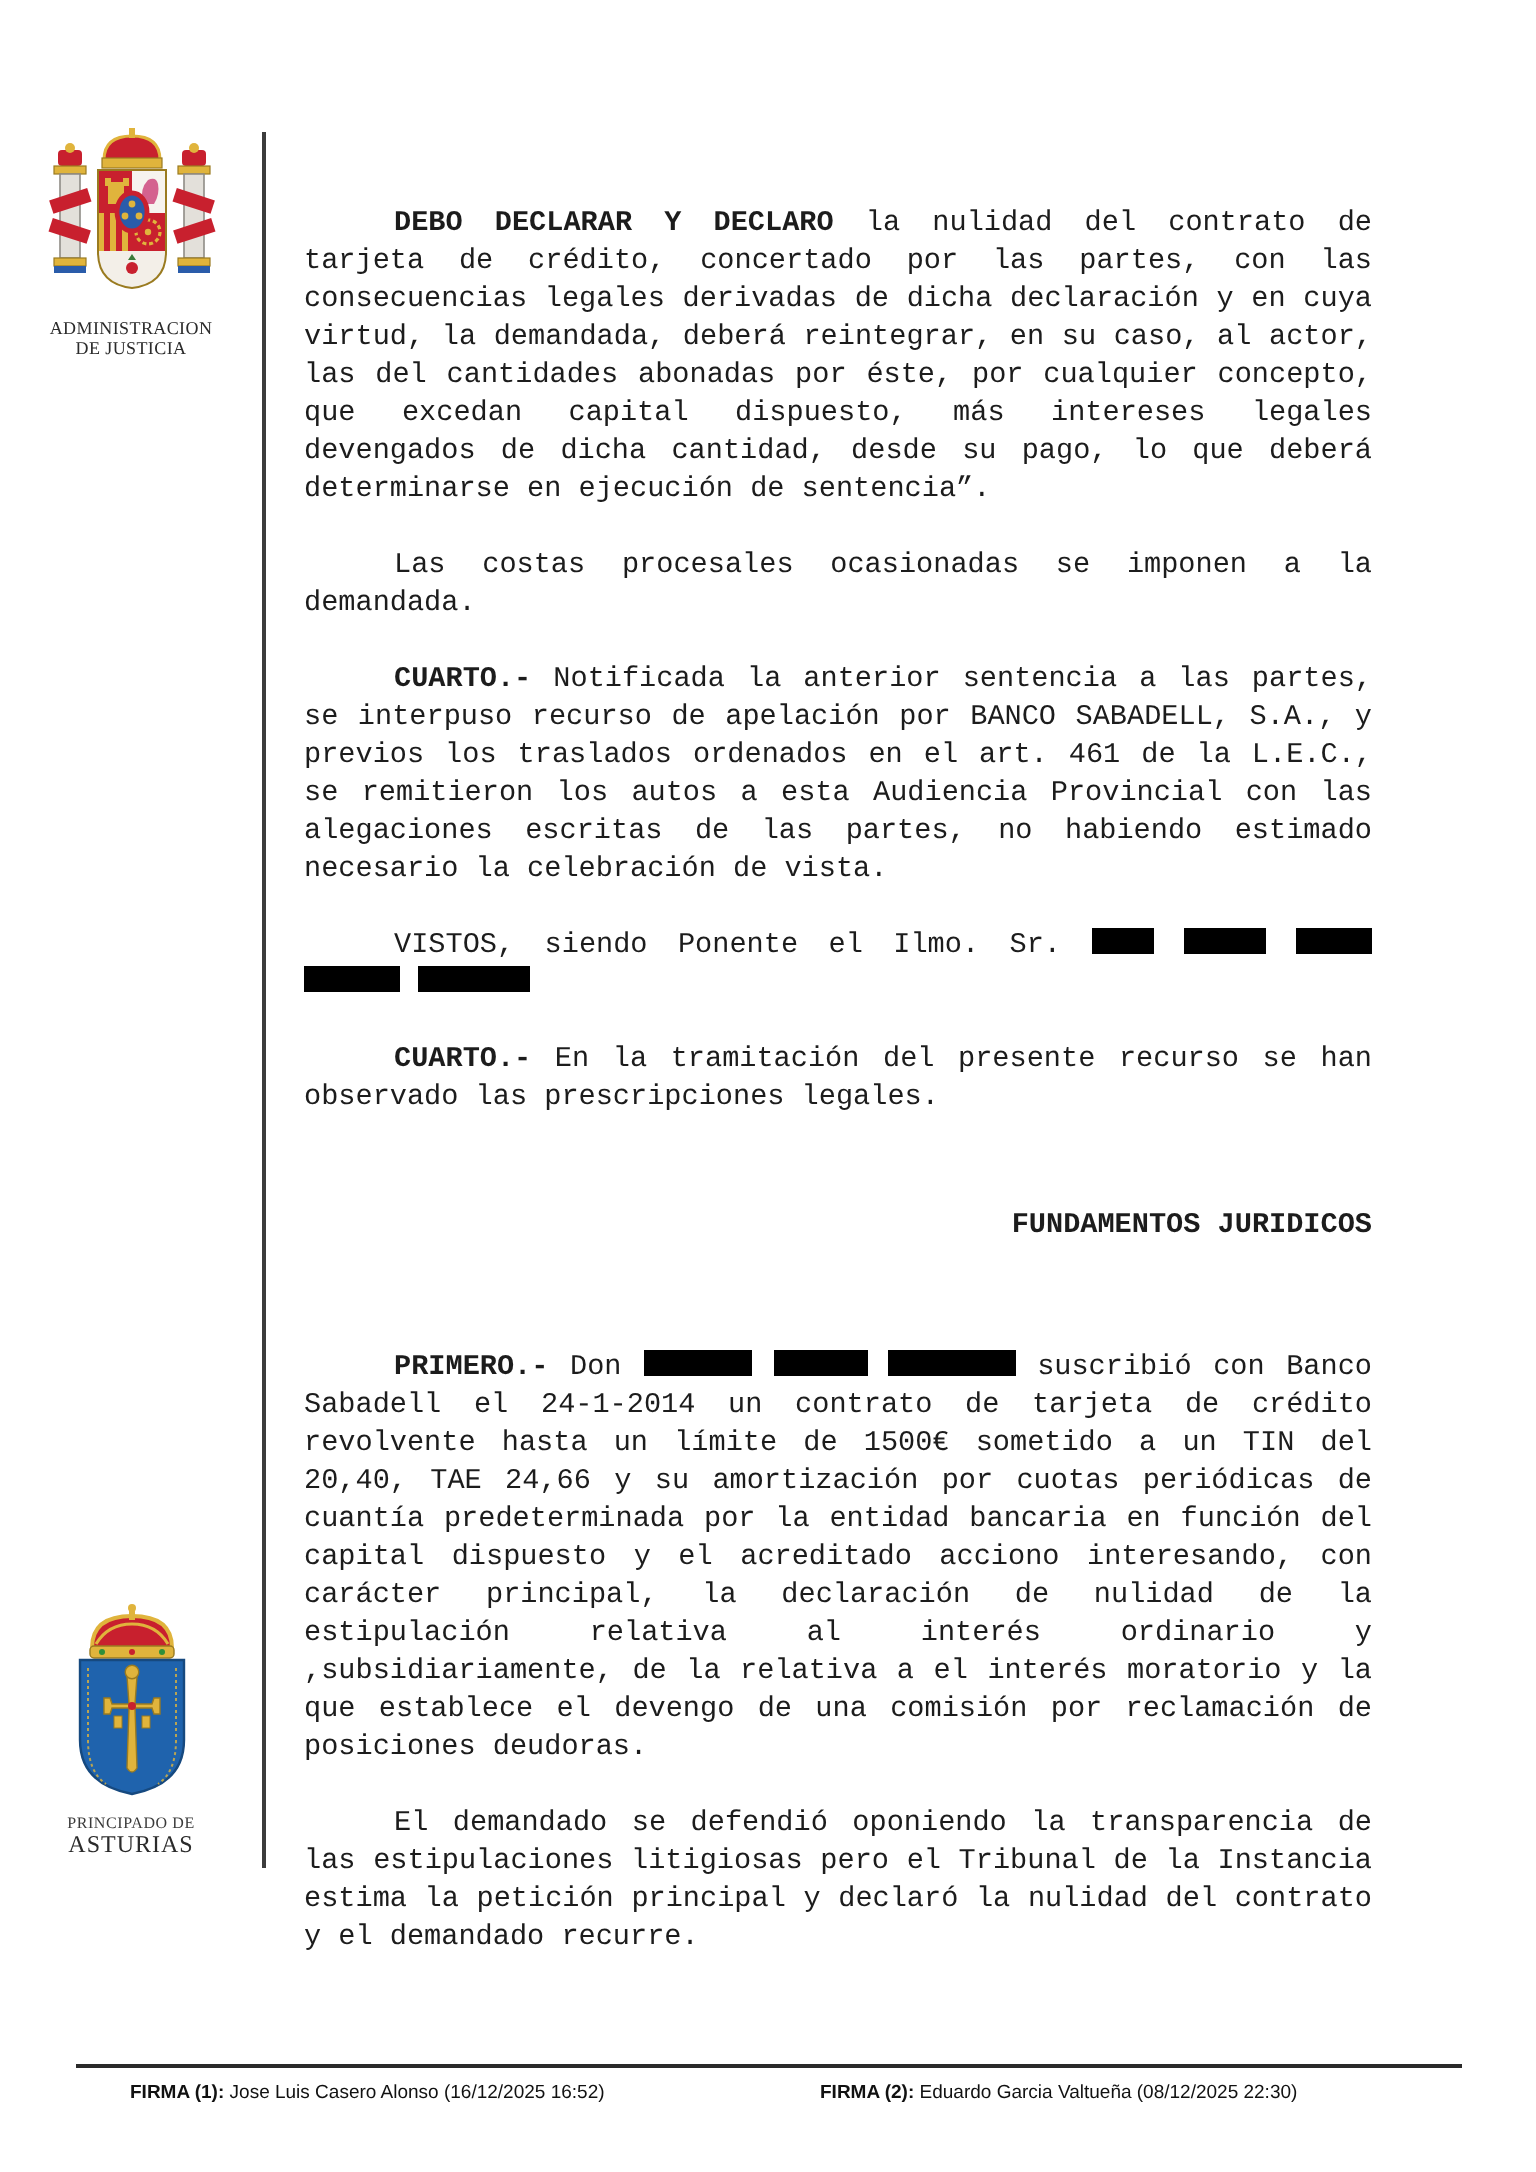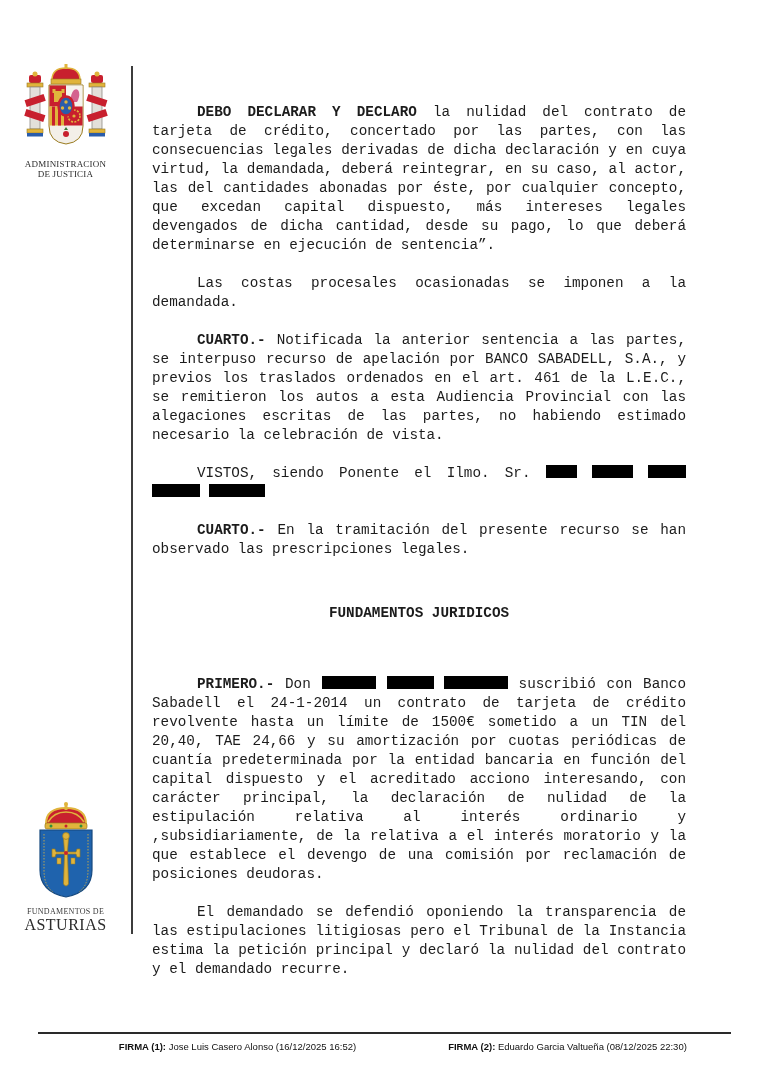--- a/index.html
+++ b/index.html
@@ -16,44 +16,44 @@
   .emblem-block{position:absolute;left:0;width:131px;text-align:center;}
   .emblem-top{top:64px;}
   .emblem-bottom{top:800px;}
   .emblem-label{
     font-family:"Liberation Serif","DejaVu Serif",serif;
     color:#2b2b2b;line-height:1.15;margin-top:2px;
   }
   .emblem-label .l1{font-size:9px;letter-spacing:0.2px;display:block;}
   .emblem-label .l2{font-size:9px;letter-spacing:0.2px;display:block;text-align:center;}
   .emblem-label.ast .l1{font-size:8px;letter-spacing:0.3px;display:block;color:#3a3a3a;}
-  .emblem-label.ast .l2{font-size:16px;letter-spacing:0.5px;display:block;font-variant:small-caps;color:#2b2b2b;}
+  .emblem-label.ast .l2{font-size:12px;letter-spacing:0.5px;display:block;font-variant:small-caps;color:#2b2b2b;}
   .vrule{
     position:absolute;left:131px;top:66px;height:868px;width:2px;background:#3c3c3c;
   }
   
   .main-text{
     position:absolute;left:152px;top:103px;width:534px;
     font-size:14.3px;line-height:19px;
   }
   .para{margin:19px 0 0 0;text-align:justify;text-indent:45px;}
   .para:first-child{margin-top:0;}
-  .para.heading{text-align:center;text-indent:0;font-weight:bold;margin:45px 0 52px 0;}
+  .para.heading{text-align:right;text-indent:0;font-weight:bold;margin:45px 0 52px 0;}
   .b{font-weight:bold;}
   .redacted{
     display:inline-block;height:13px;background:#000;
     vertical-align:-1px;
   }
   
   .footer-rule{position:absolute;left:38px;right:37px;top:1032px;border-top:2px solid #2a2a2a;}
   .footer{
     position:absolute;left:65px;top:1040px;width:660px;
     display:grid;grid-template-columns:345px auto;row-gap:2px;
     font-family:"Liberation Sans","DejaVu Sans",sans-serif;
-    font-size:9.5px;line-height:14px;color:#111;text-align:center;
+    font-size:9.5px;line-height:14px;color:#111;
   }
   .sig b{font-weight:bold;}
 </style>
 </head>
 <body>
 
 <div class="page">
 
   <div class="margin-col">
 
@@ -126,21 +126,21 @@
         <path d="M24,34 V70 Q24,86 33,92" fill="none" stroke="#e0b43c" stroke-width="1" stroke-dasharray="1.5 1.5" opacity="0.8"></path>
         <path d="M68,34 V70 Q68,86 59,92" fill="none" stroke="#e0b43c" stroke-width="1" stroke-dasharray="1.5 1.5" opacity="0.8"></path>
 
         <path d="M43.5,38 H48.5 L47.5,52 H56 L57,49 H60 V57 H57 L56,54 H47.5 L48.5,84 Q46,88 43.5,84 L44.5,54 H36 L35,57 H32 V49 H35 L36,52 H44.5 Z" fill="#e0b43c" stroke="#9a7b20" stroke-width="0.7"></path>
         <circle cx="46" cy="36" r="3.4" fill="#e0b43c" stroke="#9a7b20" stroke-width="0.7"></circle>
         <rect x="37" y="58" width="4" height="6" fill="#e0b43c" stroke="#9a7b20" stroke-width="0.5"></rect>
         <rect x="51" y="58" width="4" height="6" fill="#e0b43c" stroke="#9a7b20" stroke-width="0.5"></rect>
         <circle cx="46" cy="53" r="2" fill="#c8202e"></circle>
       </svg>
       <div class="emblem-label ast">
-        <span class="l1">FUNDAMENTOS DE</span>
+        <span class="l1">PRINCIPADO DE</span>
         <span class="l2">ASTURIAS</span>
       </div>
     </div>
   </div>
 
   <div class="vrule"></div>
 
   <div class="main-text">
       <p class="para"><span class="b">DEBO DECLARAR Y DECLARO</span><span> la nulidad del contrato de tarjeta de crédito, concertado por las partes, con las consecuencias legales derivadas de dicha declaración y en cuya virtud, la demandada, deberá reintegrar, en su caso, al actor, las del cantidades abonadas por éste, por cualquier concepto, que excedan capital dispuesto, más intereses legales devengados de dicha cantidad, desde su pago, lo que deberá determinarse en ejecución de sentencia”.</span></p>
       <p class="para"><span>Las costas procesales ocasionadas se imponen a la demandada.</span></p>

